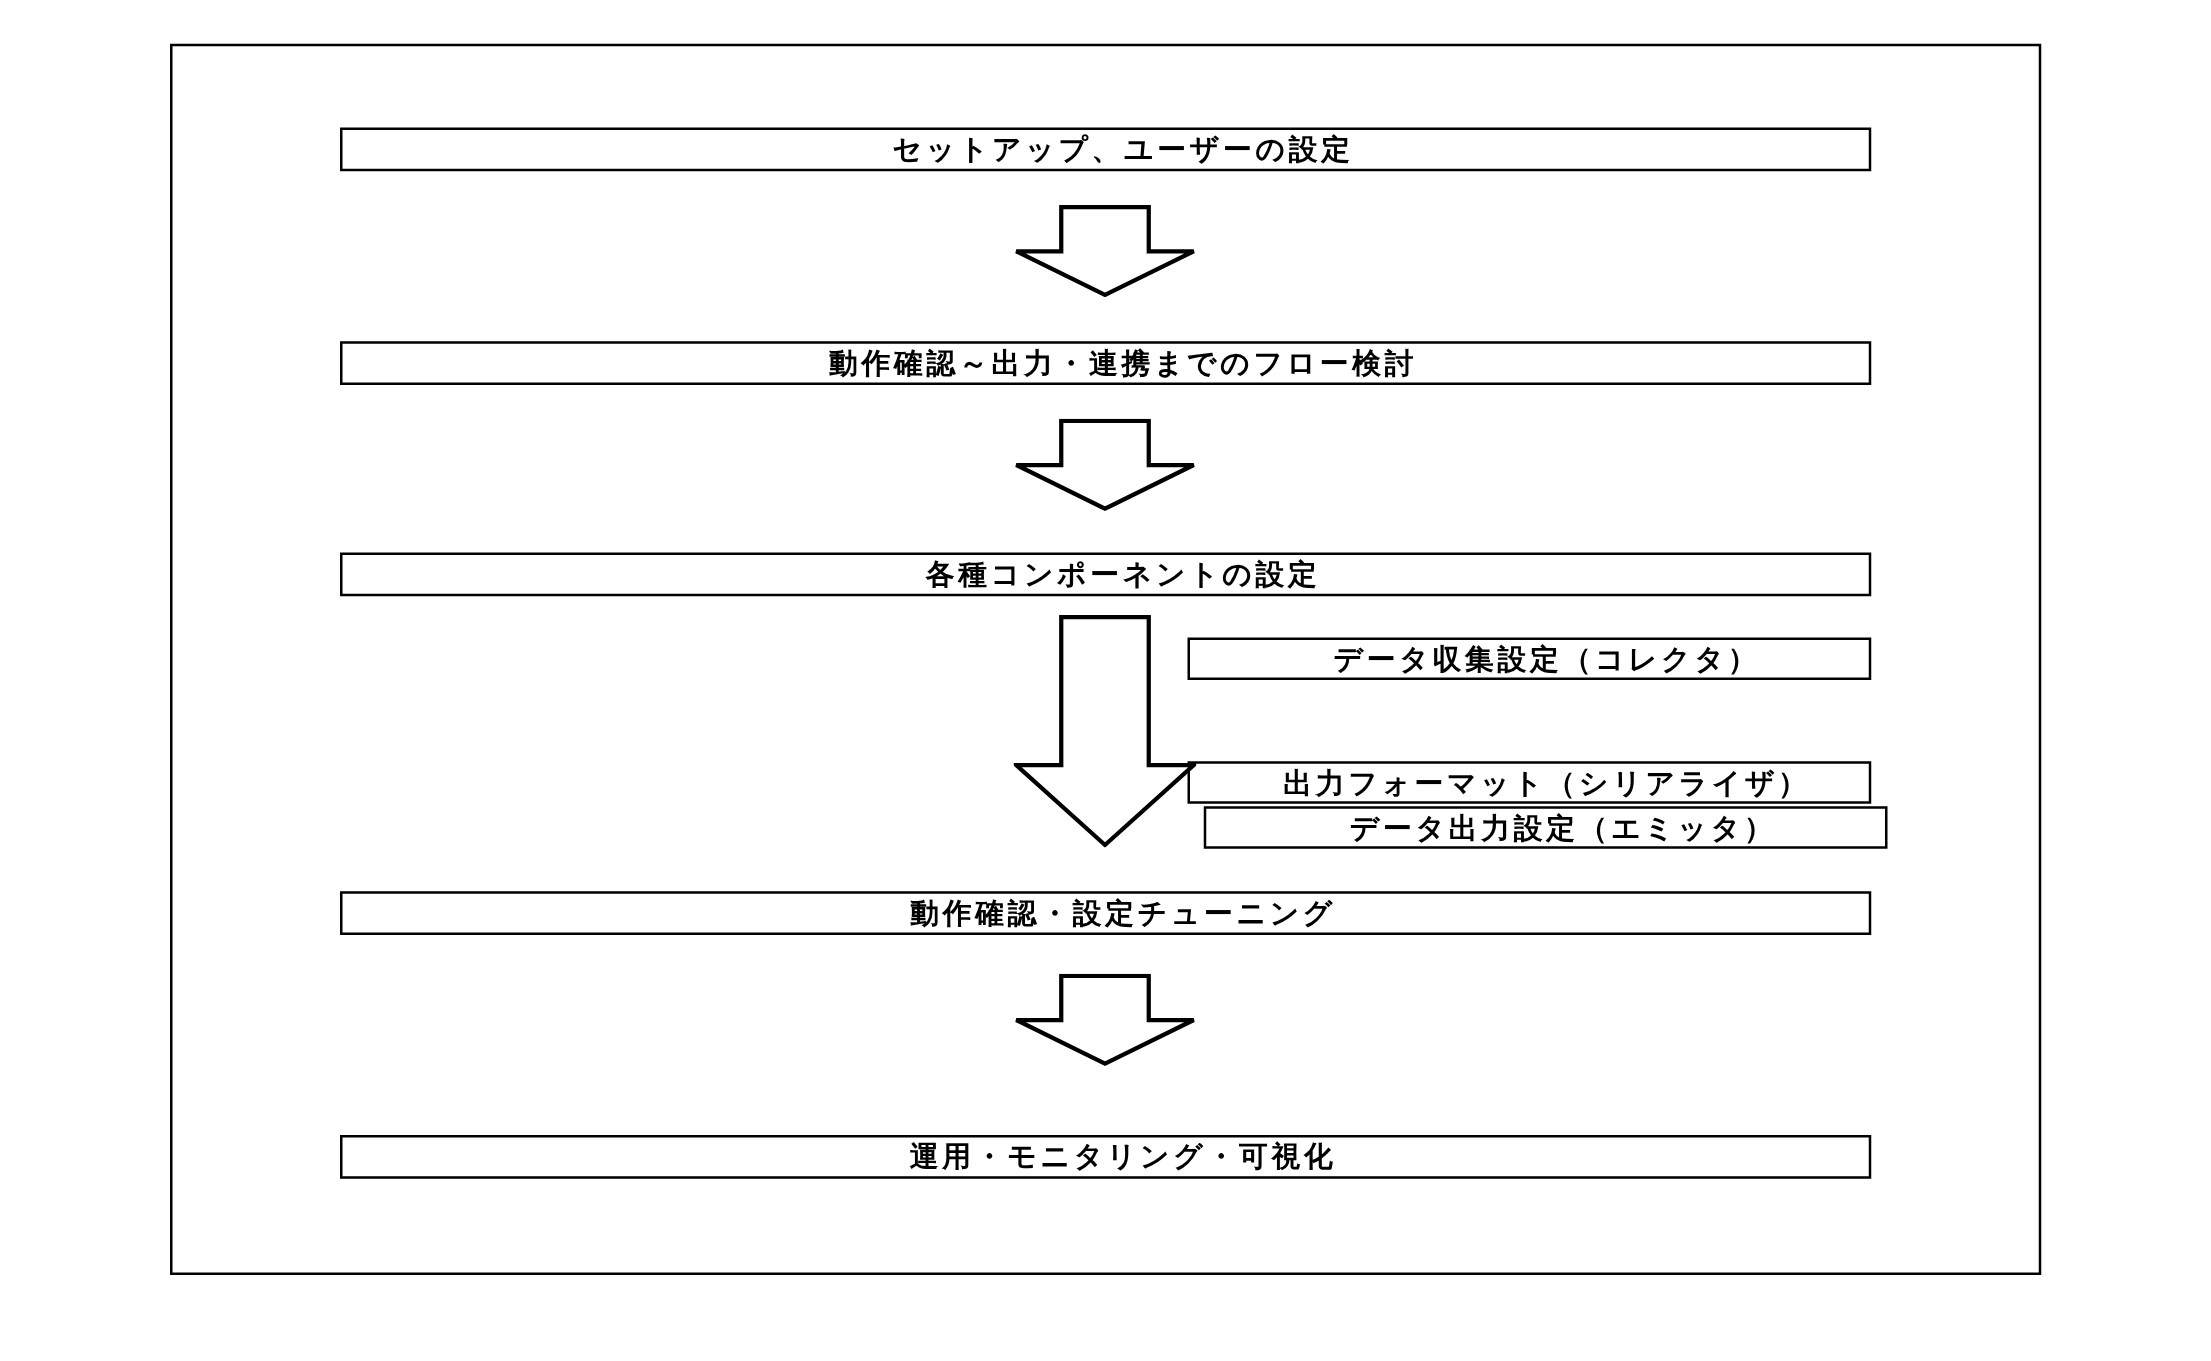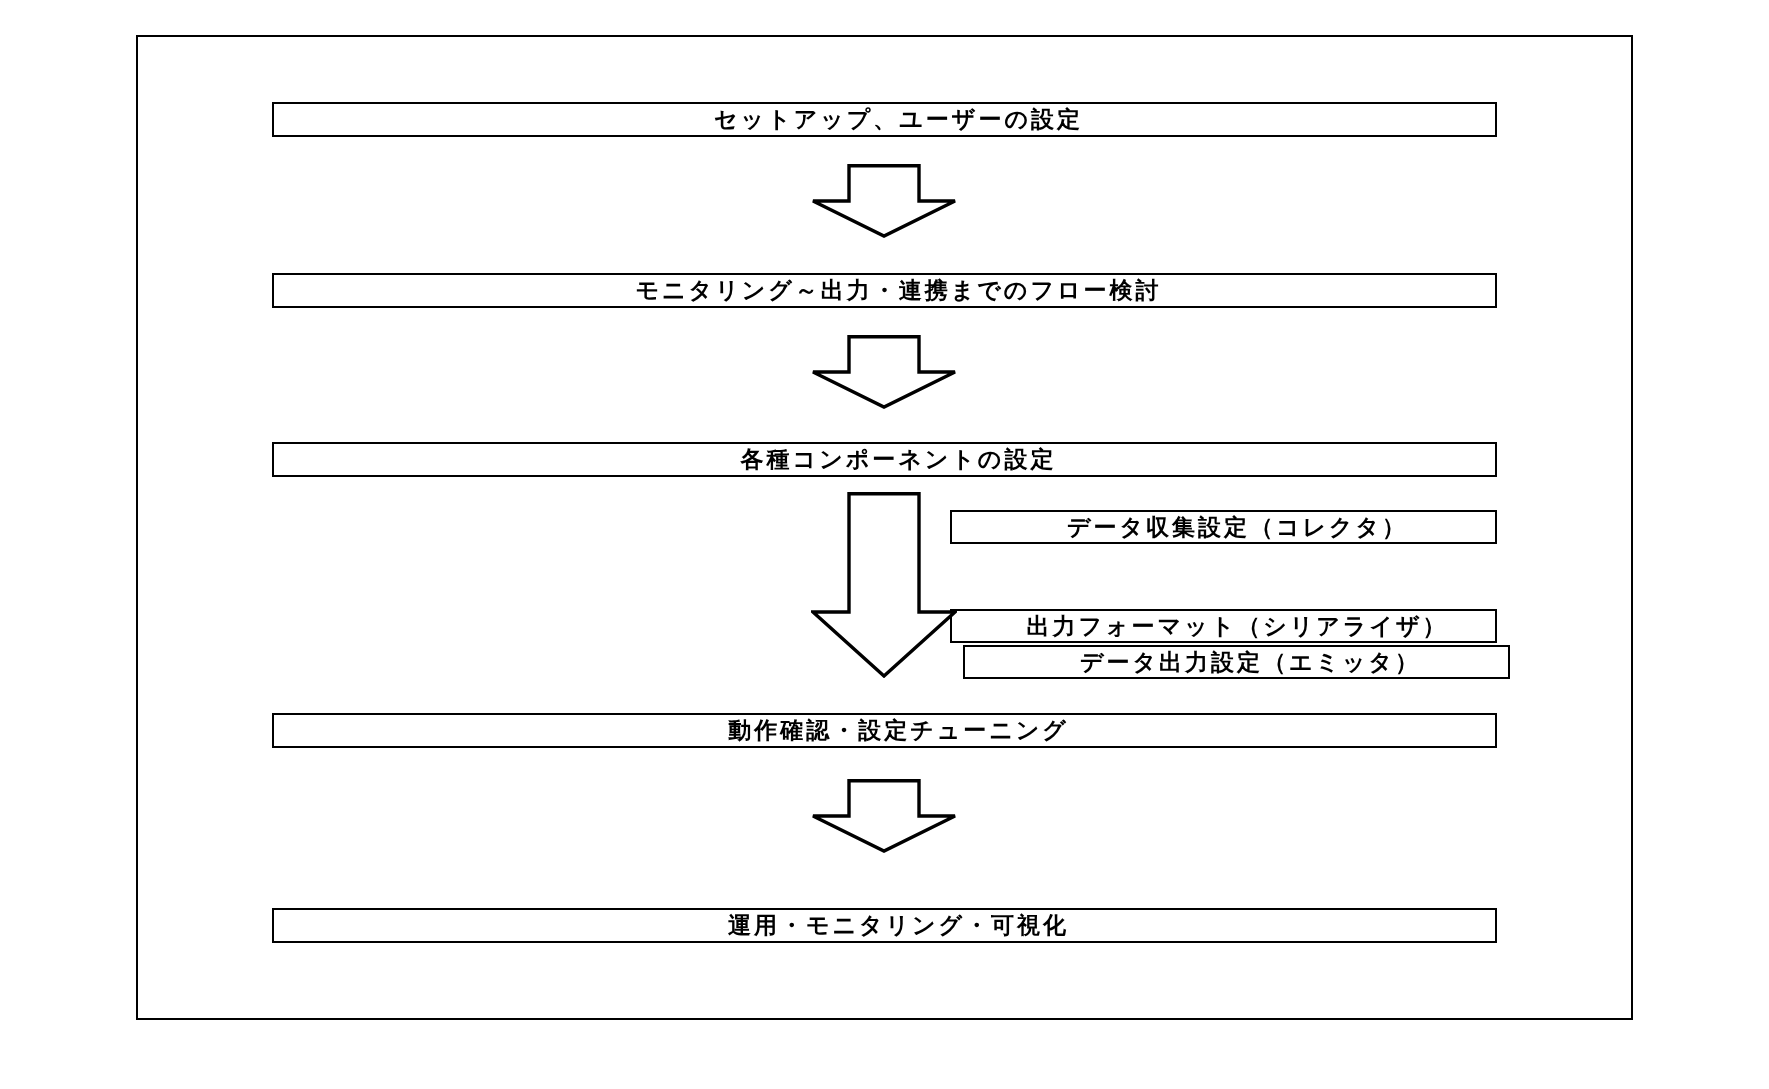--- a/index.html
+++ b/index.html
@@ -70,21 +70,21 @@
     <span>セットアップ、ユーザーの設定</span>
   </div>
 
   <div class="arrow" style="top:164px;">
     <svg width="146" height="74" viewBox="0 0 146 74">
       <polygon points="38,1.7 108,1.7 108,37 144,37 73,72 2,37 38,37" fill="#ffffff" stroke="#000000" stroke-width="3.4"></polygon>
     </svg>
   </div>
 
   <div class="flow-box main-box" style="top:273px;">
-    <span>モニタリング～出力・連携までのフロー検討</span>
+    <span>動作確認～出力・連携までのフロー検討</span>
   </div>
 
   <div class="arrow" style="top:335px;">
     <svg width="146" height="74" viewBox="0 0 146 74">
       <polygon points="38,1.7 108,1.7 108,37 144,37 73,72 2,37 38,37" fill="#ffffff" stroke="#000000" stroke-width="3.4"></polygon>
     </svg>
   </div>
 
   <div class="flow-box side-box" style="top:510px;">
     <span>データ収集設定（コレクタ）</span>

